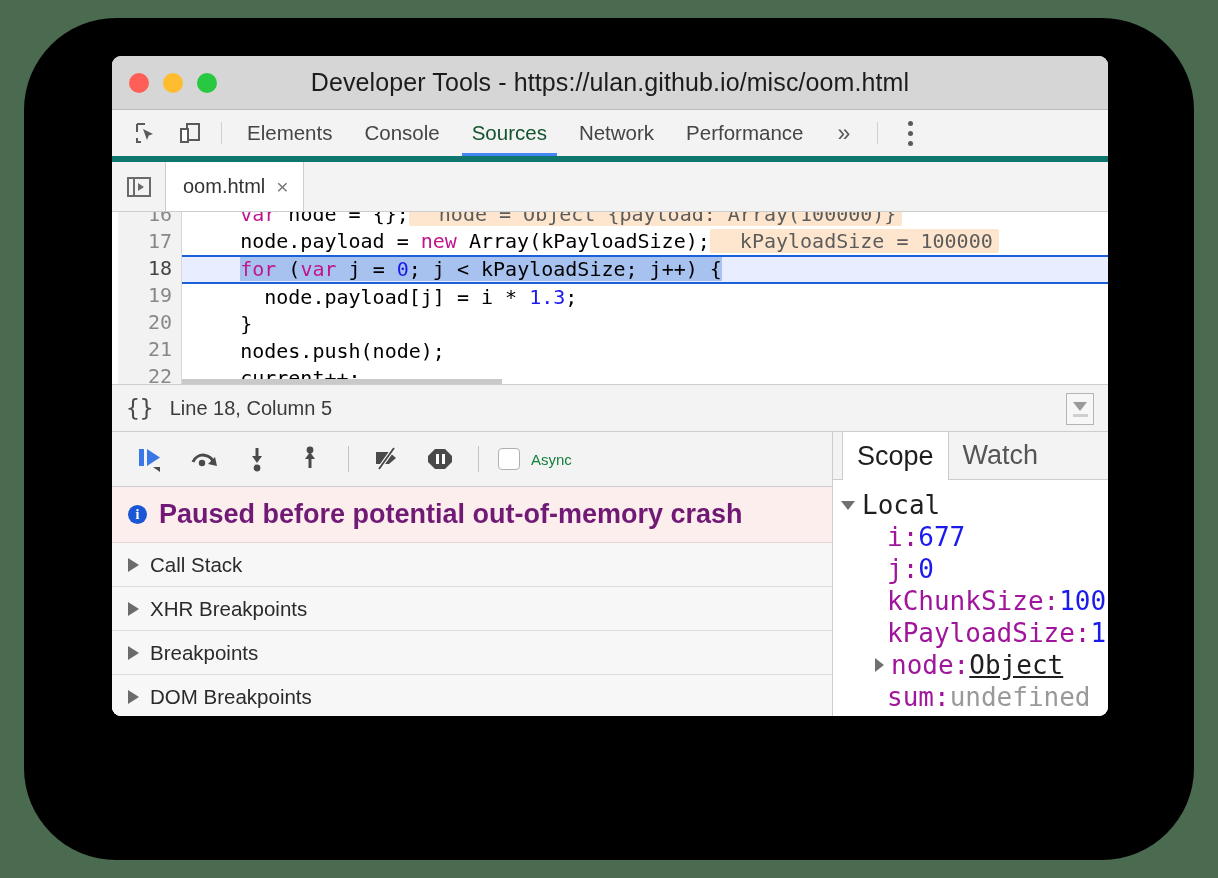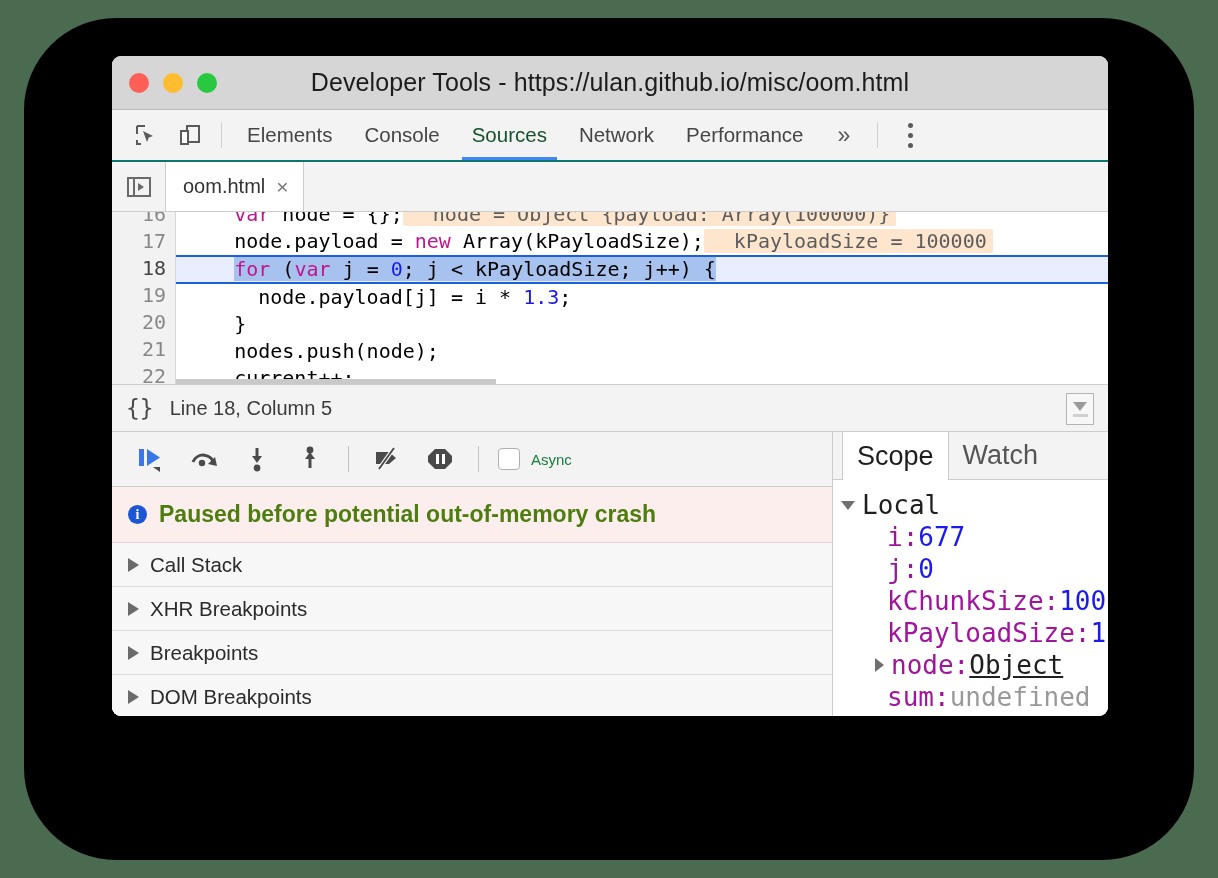--- a/index.html
+++ b/index.html
@@ -40,21 +40,21 @@
     position: absolute; left: 0; right: 0; top: 0; bottom: 0;
     display: flex; align-items: center; justify-content: center;
     font-size: 25px; color: #1c1c1c; letter-spacing: 0.1px;
     pointer-events: none;
   }
 
   
   #dt-toolbar {
     height: 52px; flex: 0 0 52px;
     background: #f3f3f3;
-    border-bottom: 2px solid #0f766e;
+    border-bottom: 6px solid #0f766e;
     display: flex; align-items: stretch;
     padding-left: 12px;
   }
   .tool-ico {
     width: 44px; display: flex; align-items: center; justify-content: center;
     cursor: pointer;
   }
   .vdiv { width: 1px; background: #d0d0d0; margin: 12px 9px; }
   .panel-tabs { display: flex; align-items: stretch; }
   .ptab {
@@ -90,21 +90,21 @@
     padding: 0 14px 0 17px; font-size: 20px; color: #333; cursor: pointer;
   }
   .tab-x { font-size: 21px; color: #777; cursor: pointer; line-height: 1; }
 
   
   #editor {
     flex: 0 0 172px;
     display: flex; background: #fff;
     font-family: "DejaVu Sans Mono", monospace;
     font-size: 20px;
-    overflow: hidden; position: relative;
+    overflow: hidden; position: relative; margin-left: 6px;
   }
   #gutter {
     width: 64px; flex: 0 0 64px;
     background: #f2f2f2;
     border-right: 1px solid #d8d8d8;
     text-align: right; padding-right: 9px;
     color: #888; user-select: none;
   }
   #code { flex: 1; position: relative; overflow: hidden; }
   .ln, .cl { height: 27px; line-height: 27px; white-space: pre; }
@@ -175,21 +175,21 @@
     height: 56px; flex: 0 0 56px;
     background: #fdeeee; border-bottom: 1px solid #e6d3d3;
     display: flex; align-items: center; gap: 12px; padding-left: 16px;
   }
   .info-ico {
     width: 19px; height: 19px; border-radius: 50%; background: #1a56d6;
     color: #fff; font-size: 14px; font-weight: bold;
     display: flex; align-items: center; justify-content: center;
     font-family: "Liberation Serif", serif;
   }
-  #pause-text { font-size: 23px; font-weight: bold; color: #4d7c0f; }
+  #pause-text { font-size: 27px; font-weight: bold; color: #701a75; }
 
   .acc-row {
     height: 44px; display: flex; align-items: center; gap: 11px;
     padding-left: 16px; border-bottom: 1px solid #dcdcdc;
     background: #f7f7f7; cursor: pointer;
   }
   .acc-row:last-child { border-bottom: none; }
   .caret {
     width: 0; height: 0; border-top: 7px solid transparent;
     border-bottom: 7px solid transparent; border-left: 11px solid #6b6b6b;

